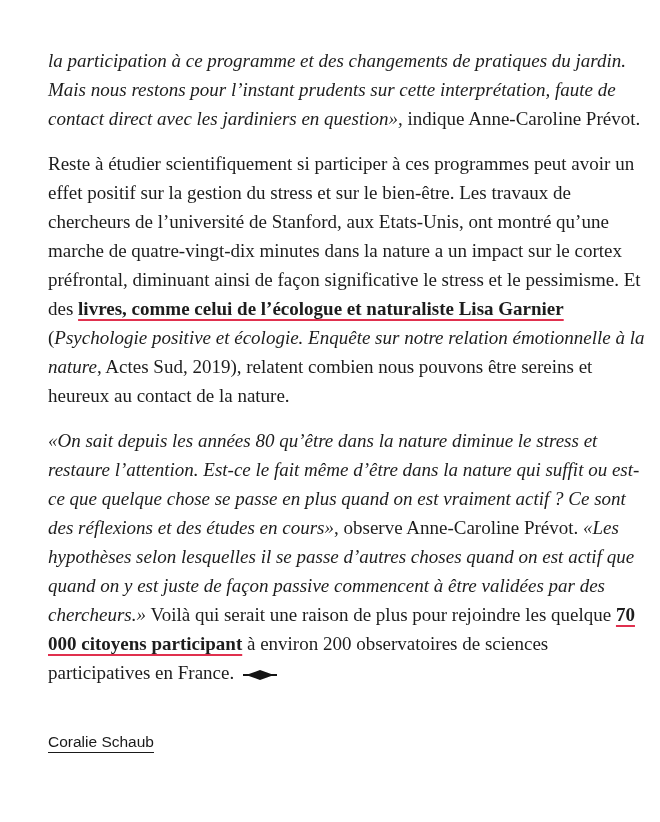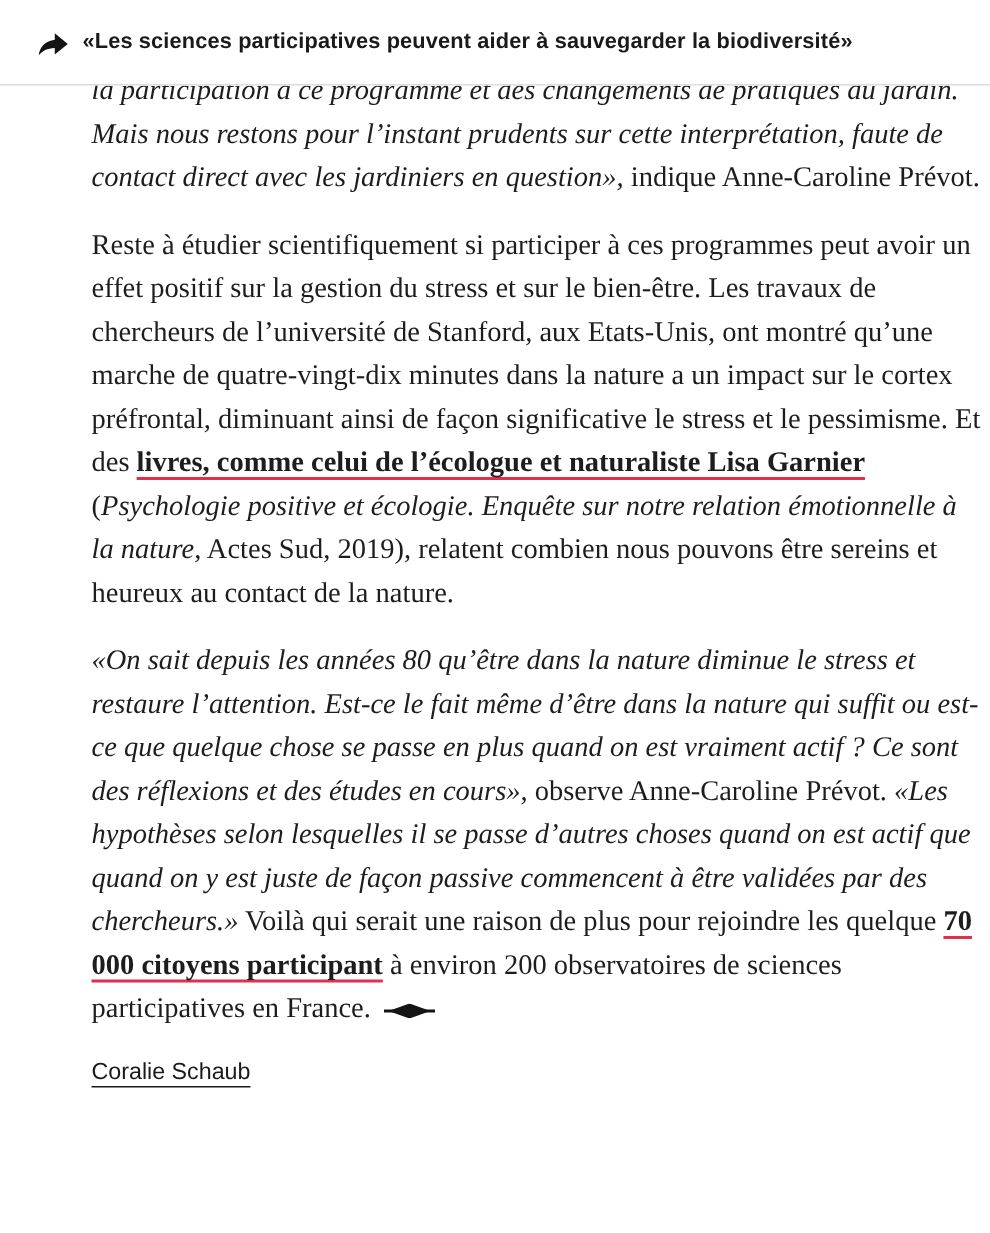--- a/index.html
+++ b/index.html
@@ -8,21 +8,21 @@
   .page {
     position: relative;
     width: 660px;
     height: 822px;
     background: #ffffff;
     overflow: hidden;
     font-family: "Liberation Sans", sans-serif;
   }
   .content {
     position: absolute;
-    top: 0; left: 15px; right: 0;
+    top: 0; left: 2px; right: 0;
     padding: 46px 6px 0 46px;
     z-index: 1;
   }
   .para {
     font-family: "Liberation Serif", serif;
     font-size: 19px;
     line-height: 29px;
     color: var(--text-color);
     margin: 0 0 16px 0;
     text-align: left;
@@ -55,21 +55,21 @@
   }
   .end-marker::after {
     content: "";
     position: absolute;
     left: 3px; right: 3px; top: 0; bottom: 0;
     background: #141414;
     clip-path: polygon(0 50%, 50% 0, 100% 50%, 50% 100%);
   }
   .author-link {
     display: inline-block;
-    margin: 3px 0 0 0;
+    margin: 30px 0 0 0;
     font-family: "Liberation Sans", sans-serif;
     font-size: 15.5px;
     color: #1a1a1a;
     cursor: pointer;
     text-decoration: underline;
     text-decoration-thickness: 1px;
     text-underline-offset: 5px;
   }
   .page-header {
     position: absolute;
@@ -108,22 +108,14 @@
 
   <main class="content">
     <div id="article-body">
         <p class="para"><span class="seg-italic">la participation à ce programme et des changements de pratiques du jardin. Mais nous restons pour l’instant prudents sur cette interprétation, faute de contact direct avec les jardiniers en question», </span><span class="seg-normal">indique Anne-Caroline Prévot.</span></p>
         <p class="para"><span class="seg-normal">Reste à étudier scientifiquement si participer à ces programmes peut avoir un effet positif sur la gestion du stress et sur le bien-être. Les travaux de chercheurs de l’université de Stanford, aux Etats-Unis, ont montré qu’une marche de quatre-vingt-dix minutes dans la nature a un impact sur le cortex préfrontal, diminuant ainsi de façon significative le stress et le pessimisme. Et des </span><a class="seg-link">livres, comme celui de l’écologue et naturaliste Lisa Garnier</a><span class="seg-normal"> (</span><span class="seg-italic">Psychologie positive et écologie. Enquête sur notre relation émotionnelle à la nature</span><span class="seg-normal">, Actes Sud, 2019), relatent combien nous pouvons être sereins et heureux au contact de la nature.</span></p>
         <p class="para"><span class="seg-italic">«On sait depuis les années 80 qu’être dans la nature diminue le stress et restaure l’attention. Est-ce le fait même d’être dans la nature qui suffit ou est-ce que quelque chose se passe en plus quand on est vraiment actif ? Ce sont des réflexions et des études en cours»</span><span class="seg-normal">, observe Anne-Caroline Prévot. </span><span class="seg-italic">«Les hypothèses selon lesquelles il se passe d’autres choses quand on est actif que quand on y est juste de façon passive commencent à être validées par des chercheurs.»</span><span class="seg-normal"> Voilà qui serait une raison de plus pour rejoindre les quelque </span><a class="seg-link">70 000 citoyens participant</a><span class="seg-normal"> à environ 200 observatoires de sciences participatives en France. </span><span class="end-marker"></span></p>
       </div>
     <a class="author-link">Coralie Schaub</a>
   </main>
 
-  <header class="page-header">
-    <span class="share-btn">
-      <svg viewBox="0 0 24 20">
-        <path d="M13.2 7.6 V2.6 L23.4 10.9 L13.2 19.2 V14.1 C7.2 14.3 3.4 16.4 0.6 19.9 C1.3 13.2 5.9 8.6 13.2 7.6 Z"></path>
-      </svg>
-    </span>
-    <h1 class="page-title">«Les sciences participatives peuvent aider à sauvegarder la biodiversité»</h1>
-  </header>
 
 </div>
 
 </body></html>

